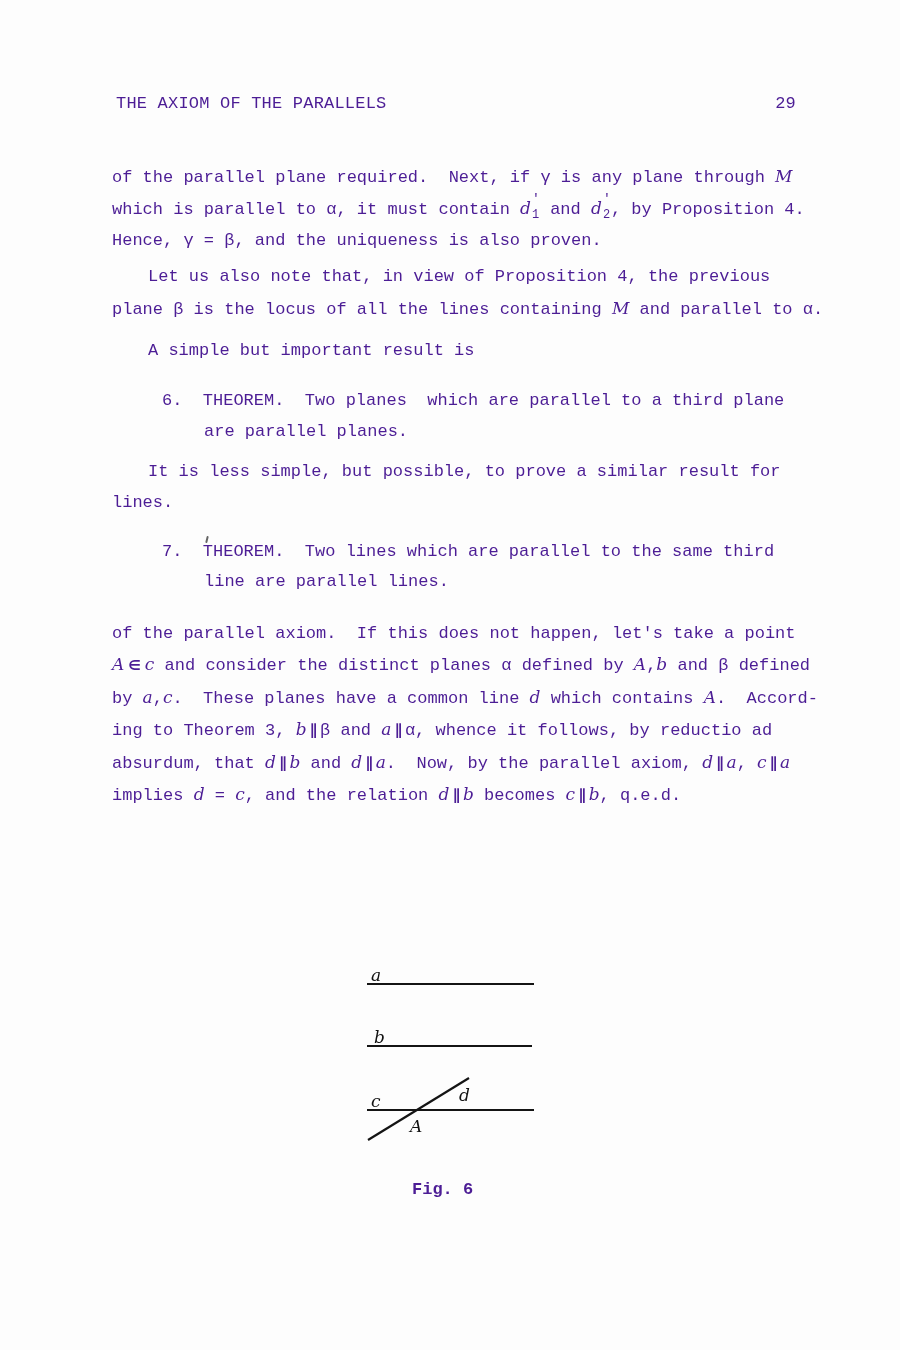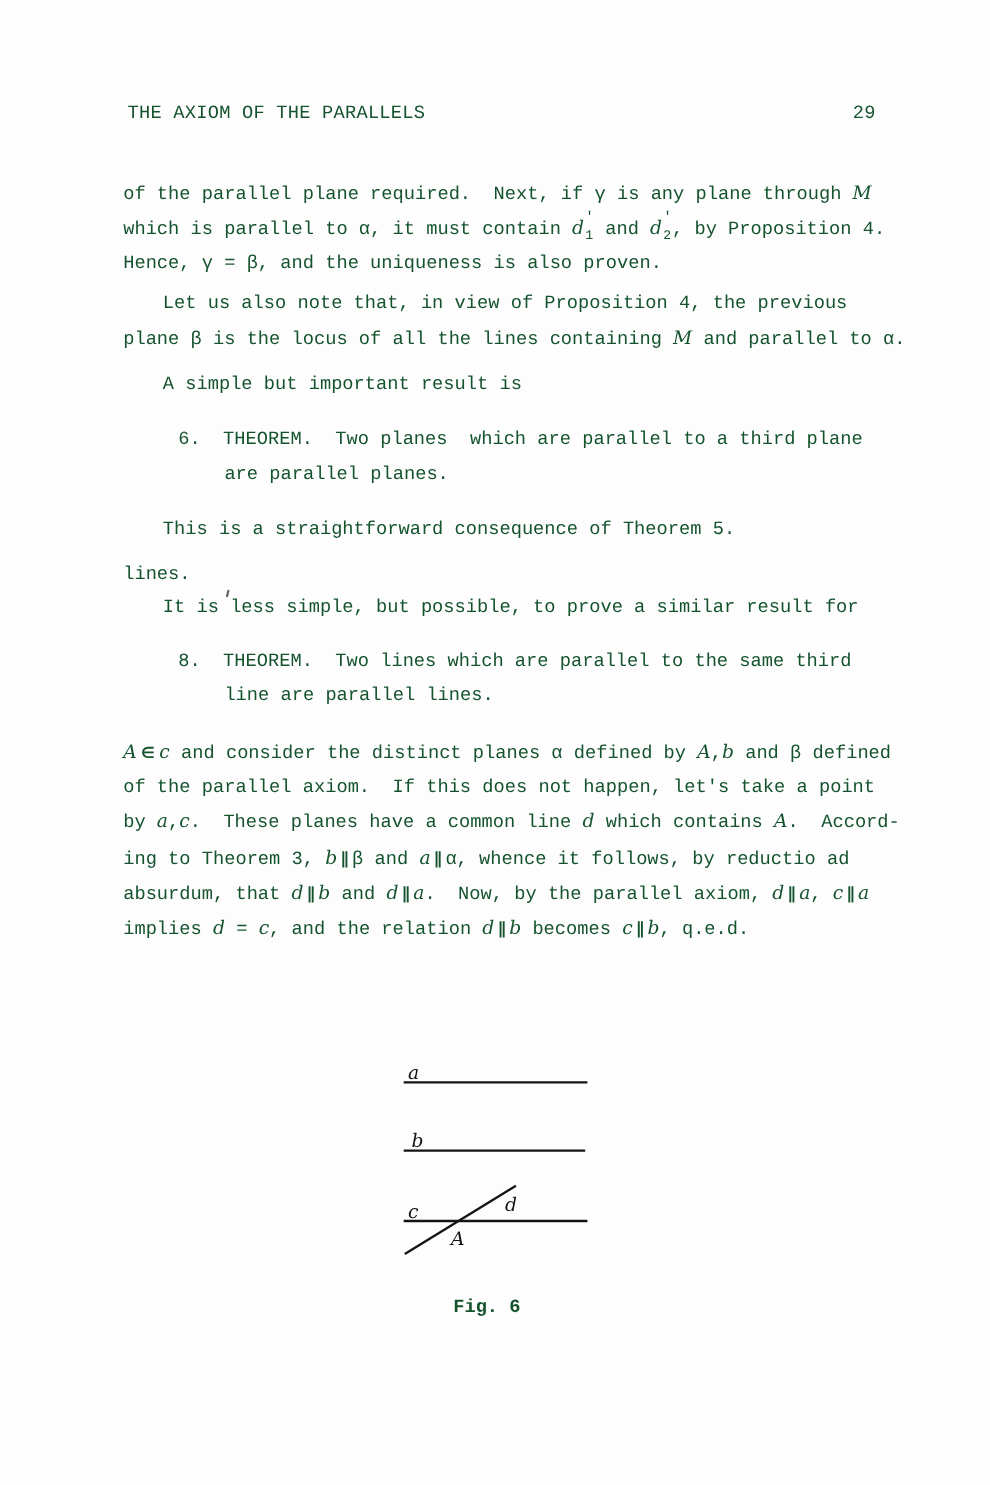--- a/index.html
+++ b/index.html
@@ -1,18 +1,18 @@
 <!DOCTYPE html>
 <html><head>
 <meta charset="utf-8">
 <style>
   html,body{margin:0;padding:0;background:#ffffff;}
   .page{
     position:relative;width:900px;height:1350px;background:#fdfdfd;
-    color:#14532d;font-family:"Liberation Mono","DejaVu Sans Mono",monospace;
+    color:#4c1d95;font-family:"Liberation Mono","DejaVu Sans Mono",monospace;
     font-size:17px;overflow:hidden;
   }
   .header{
     position:absolute;left:116px;top:94px;width:680px;
     display:flex;justify-content:space-between;letter-spacing:.2px;
   }
   .body-text{position:absolute;left:112px;top:161px;width:730px;line-height:30.4px;}
   .para{margin:0;}
   .line{white-space:pre;}
   .i1{padding-left:36px;}
@@ -66,34 +66,31 @@
       <div class="line i1">Let us also note that, in view of Proposition 4, the previous</div>
       <div class="line">plane β is the locus of all the lines containing <i class="var">M</i> and parallel to α.</div>
     </div>
     <div class="para" style="margin-top:11px">
       <div class="line i1">A simple but important result is</div>
     </div>
     <div class="para" style="margin-top:20px">
       <div class="line i2">6.  THEOREM.  Two planes  which are parallel to a third plane</div>
       <div class="line i3">are parallel planes.</div>
     </div>
-    <div class="para" style="margin-top:20px">
-      <div class="line i1">This is a straightforward consequence of Theorem 5.</div>
-    </div>
     <div class="para" style="margin-top:10px">
+      <div class="line i1">It is less simple, but possible, to prove a similar result for</div>
       <div class="line">lines.</div>
-      <div class="line i1">It is less simple, but possible, to prove a similar result for</div>
     </div>
     <div class="para" style="margin-top:19px">
-      <div class="line i2">8.  THEOREM.  Two lines which are parallel to the same third</div>
+      <div class="line i2">7.  THEOREM.  Two lines which are parallel to the same third</div>
       <div class="line i3">line are parallel lines.</div>
     </div>
     <div class="para" style="margin-top:21px">
+      <div class="line">of the parallel axiom.  If this does not happen, let's take a point</div>
       <div class="line"><i class="var">A</i><span class="elem">∈</span><i class="var">c</i> and consider the distinct planes α defined by <i class="var">A</i>,<i class="var">b</i> and β defined</div>
-      <div class="line">of the parallel axiom.  If this does not happen, let's take a point</div>
       <div class="line">by <i class="var">a</i>,<i class="var">c</i>.  These planes have a common line <i class="var">d</i> which contains <i class="var">A</i>.  Accord-</div>
       <div class="line">ing to Theorem 3, <i class="var">b</i><span class="par">∥</span>β and <i class="var">a</i><span class="par">∥</span>α, whence it follows, by reductio ad</div>
       <div class="line">absurdum, that <i class="var">d</i><span class="par">∥</span><i class="var">b</i> and <i class="var">d</i><span class="par">∥</span><i class="var">a</i>.  Now, by the parallel axiom, <i class="var">d</i><span class="par">∥</span><i class="var">a</i>, <i class="var">c</i><span class="par">∥</span><i class="var">a</i></div>
       <div class="line">implies <i class="var">d</i> = <i class="var">c</i>, and the relation <i class="var">d</i><span class="par">∥</span><i class="var">b</i> becomes <i class="var">c</i><span class="par">∥</span><i class="var">b</i>, q.e.d.</div>
     </div>
   </div>
 
   <div class="artifact"></div>
 
   <div class="figure">

